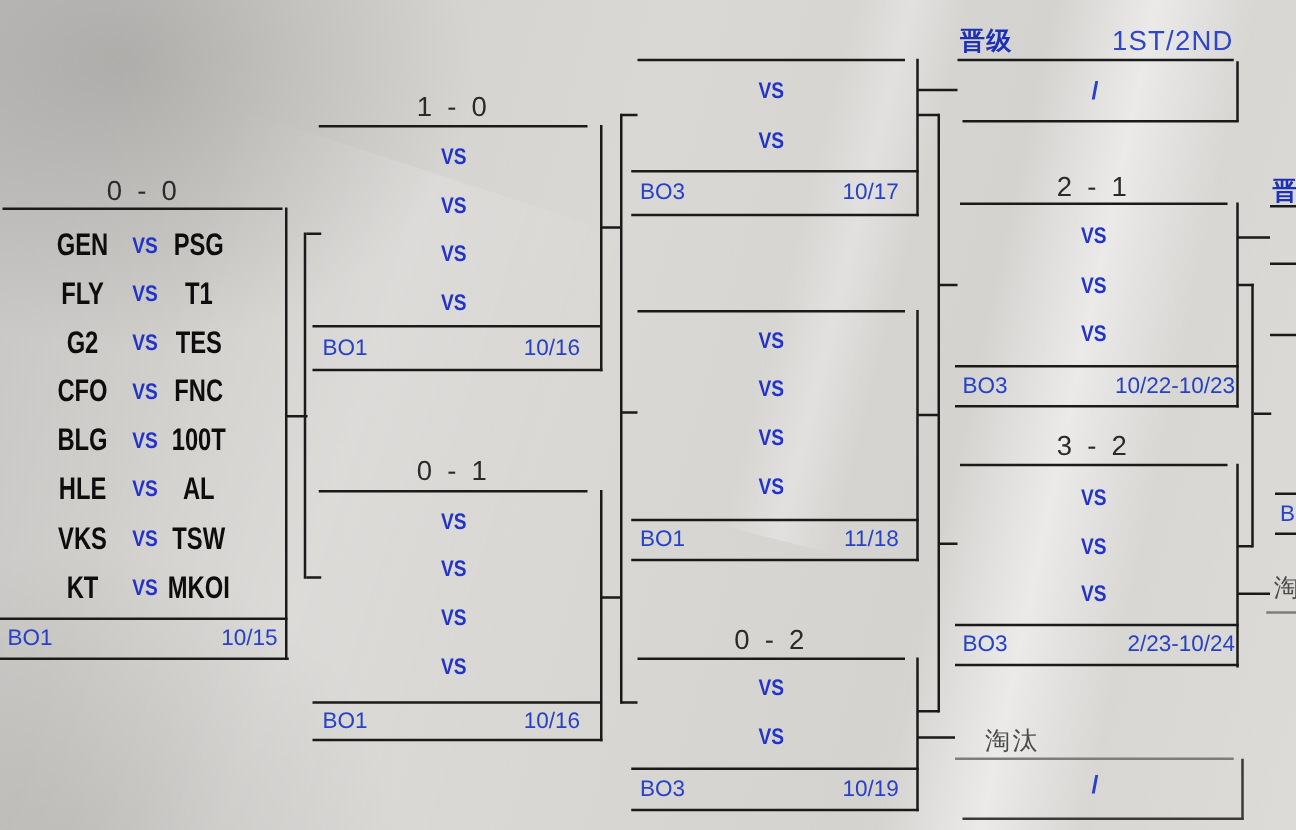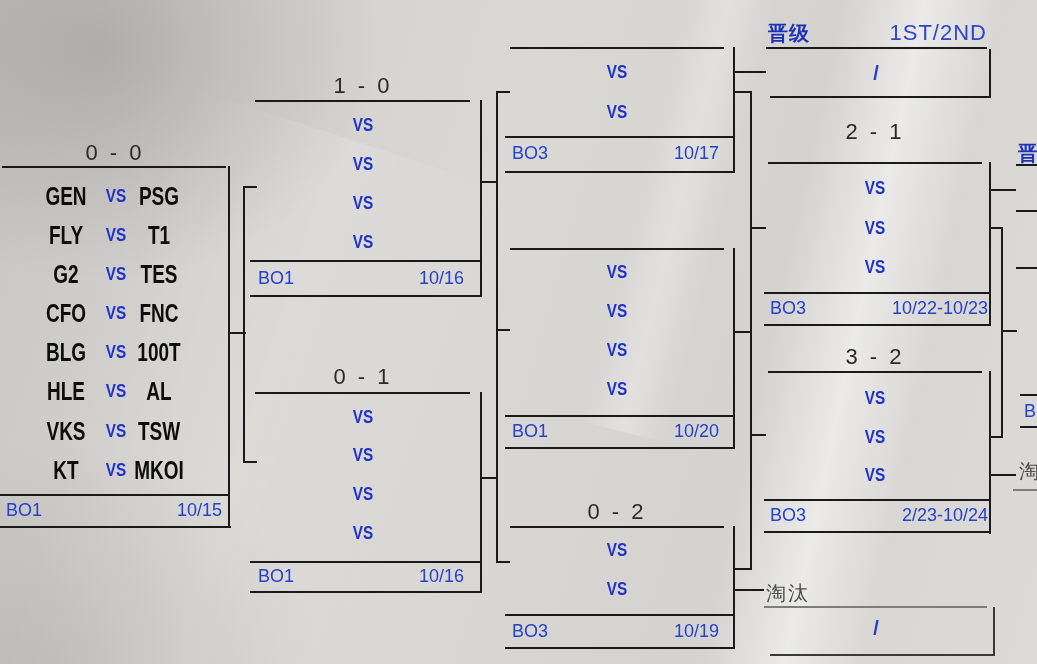--- a/index.html
+++ b/index.html
@@ -24,21 +24,21 @@
   .mid{background:#3a3a3a;} .gry{background:#7d7d7d;}
 
   .tt{position:absolute;color:#2a2a2a;font-size:22px;letter-spacing:3px;text-align:center;line-height:26px;height:26px;}
   .trow{position:absolute;left:0;width:212px;height:28px;}
   .tm{position:absolute;text-align:center;font-weight:bold;color:#0d0d0d;font-size:25px;line-height:28px;transform:scaleX(.76);}
   .vs{position:absolute;text-align:center;color:#2133c8;font-size:18px;font-weight:bold;line-height:28px;transform:scaleX(.85);}
   .vss{position:absolute;width:166px;text-align:center;color:#2133c8;font-size:18px;font-weight:bold;line-height:28px;transform:scaleX(.85);height:28px;}
   .ft{position:absolute;display:flex;justify-content:space-between;color:#2742c6;font-size:18px;line-height:24px;height:24px;}
   .lbl-adv{position:absolute;color:#1d30b8;font-weight:bold;font-size:20px;line-height:26px;height:26px;letter-spacing:1px;}
   .seed{color:#2d46ca;font-weight:normal;letter-spacing:1px;font-size:22px;}
-  .lbl-elim{position:absolute;color:#4c4c4c;font-size:20px;line-height:26px;height:26px;letter-spacing:2px;}
+  .lbl-elim{position:absolute;color:#4c4c4c;font-size:20px;line-height:26px;height:26px;letter-spacing:2px;margin-left:22px;}
   .slash{position:absolute;width:166px;text-align:center;color:#2a40c6;font-weight:bold;font-size:20px;line-height:26px;height:26px;}
   .edgetxt{position:absolute;white-space:nowrap;line-height:26px;height:26px;}
   .eb{color:#1d30b8;font-weight:bold;font-size:20px;}
   .ef{color:#2742c6;font-size:18px;}
   .ee{color:#4c4c4c;font-size:20px;}
 </style>
 </head>
 <body>
 
 <div class="stage">
@@ -158,21 +158,21 @@
   <div class="ln v" style="left:733px;top:248px;height:201px"></div>
   <div class="ln h" style="left:505px;top:415px;width:230px"></div>
   <div class="ln h" style="left:505px;top:447px;width:230px"></div>
   <div class="ln h" style="left:734px;top:331px;width:17px"></div>
   <div class="vss" style="left:534px;top:258px">VS</div>
   <div class="vss" style="left:534px;top:297px">VS</div>
   <div class="vss" style="left:534px;top:336px">VS</div>
   <div class="vss" style="left:534px;top:375px">VS</div>
   <div class="ft" style="left:512px;top:419px;width:207px">
     <span>BO1</span>
-    <span>10/20</span>
+    <span>11/18</span>
   </div>
 
   <div class="ln h" style="left:510px;top:526px;width:214px"></div>
   <div class="ln v" style="left:733px;top:526px;height:123px"></div>
   <div class="ln h" style="left:505px;top:614px;width:230px"></div>
   <div class="ln h" style="left:505px;top:647px;width:230px"></div>
   <div class="ln h" style="left:734px;top:568px;width:17px"></div>
   <div class="ln h" style="left:734px;top:589px;width:30px"></div>
   <div class="tt" style="left:534px;top:499px;width:166px">0 - 2</div>
   <div class="vss" style="left:534px;top:536px">VS</div>
@@ -192,21 +192,21 @@
   <div class="slash" style="left:793px;top:60px">/</div>
   <div class="ln h" style="left:770px;top:96px;width:221px"></div>
   <div class="ln v" style="left:989px;top:49px;height:48px"></div>
 
   <div class="ln h" style="left:768px;top:162px;width:214px"></div>
   <div class="ln v" style="left:989px;top:162px;height:164px"></div>
   <div class="ln h" style="left:764px;top:292px;width:227px"></div>
   <div class="ln h" style="left:764px;top:324px;width:227px"></div>
   <div class="ln h" style="left:990px;top:189px;width:26px"></div>
   <div class="ln h" style="left:990px;top:227px;width:13px"></div>
-  <div class="tt" style="left:792px;top:119px;width:166px">2 - 1</div>
+  <div class="tt" style="left:792px;top:137px;width:166px">2 - 1</div>
   <div class="vss" style="left:792px;top:174px">VS</div>
   <div class="vss" style="left:792px;top:214px">VS</div>
   <div class="vss" style="left:792px;top:253px">VS</div>
   <div class="ft" style="left:770px;top:296px;width:218px">
     <span>BO3</span>
     <span>10/22-10/23</span>
   </div>
 
   <div class="ln h" style="left:768px;top:371px;width:214px"></div>
   <div class="ln v" style="left:989px;top:371px;height:163px"></div>

